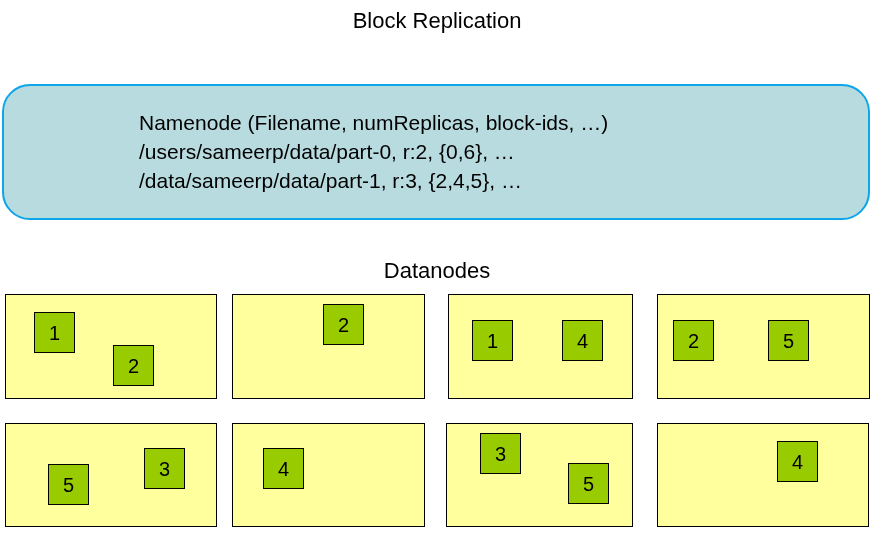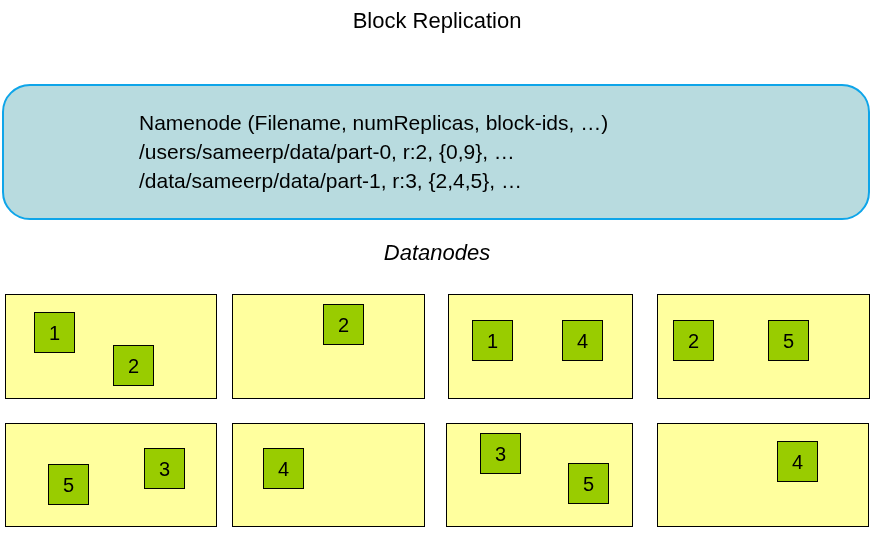--- a/index.html
+++ b/index.html
@@ -15,21 +15,21 @@
   .heading {
     position: absolute;
     left: 0;
     width: 874px;
     text-align: center;
     font-size: 22px;
     font-weight: 400;
     white-space: nowrap;
   }
   #title { top: 8px; }
-  #datanodes-label { top: 240px; font-style: italic; }
+  #datanodes-label { top: 258px; }
   #namenode-box {
     position: absolute;
     left: 2px;
     top: 56px;
     width: 868px;
     height: 136px;
     box-sizing: border-box;
     background: #b8dbdf;
     border: 2px solid #0ea5e9;
     border-radius: 28px;
@@ -66,21 +66,21 @@
 </head>
 <body>
 
 <div id="canvas">
 
   <div id="title" class="heading">Block Replication</div>
 
   <div id="namenode-box">
     <div id="namenode-text">
       <div>Namenode (Filename, numReplicas, block-ids, …)</div>
-      <div>/users/sameerp/data/part-0, r:2, {0,9}, …</div>
+      <div>/users/sameerp/data/part-0, r:2, {0,6}, …</div>
       <div>/data/sameerp/data/part-1, r:3, {2,4,5}, …</div>
     </div>
   </div>
 
   <div id="datanodes-label" class="heading">Datanodes</div>
 
   <div id="datanodes-grid">
       <div class="datanode" style="left: 5px; top: 294px; width: 212px; height: 105px;">
         <div class="block" style="left: 28px; top: 17px;">1</div>
         <div class="block" style="left: 107px; top: 50px;">2</div>

